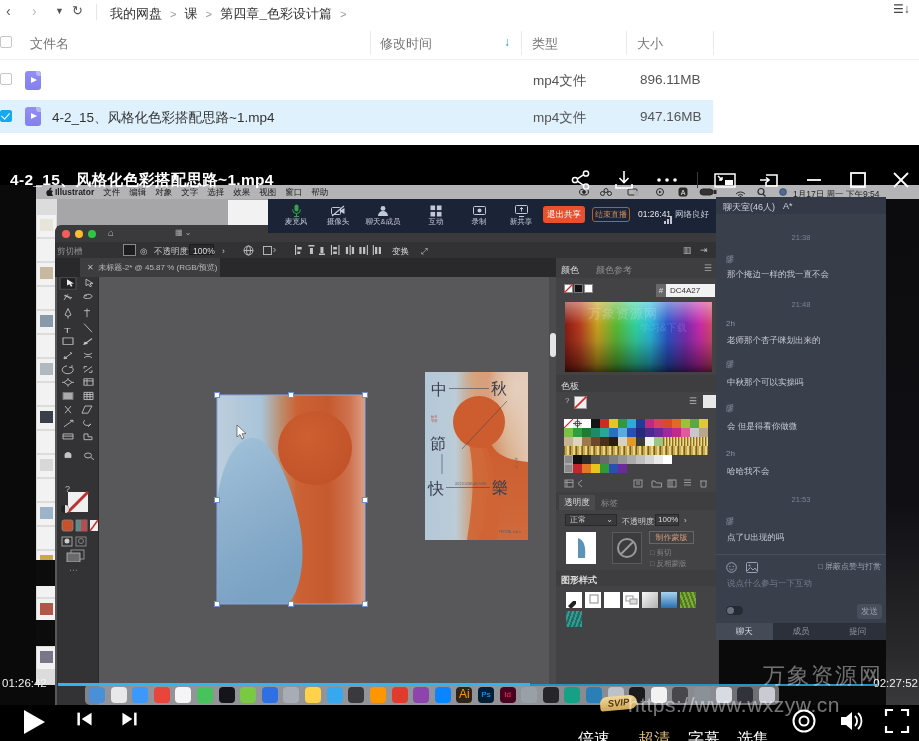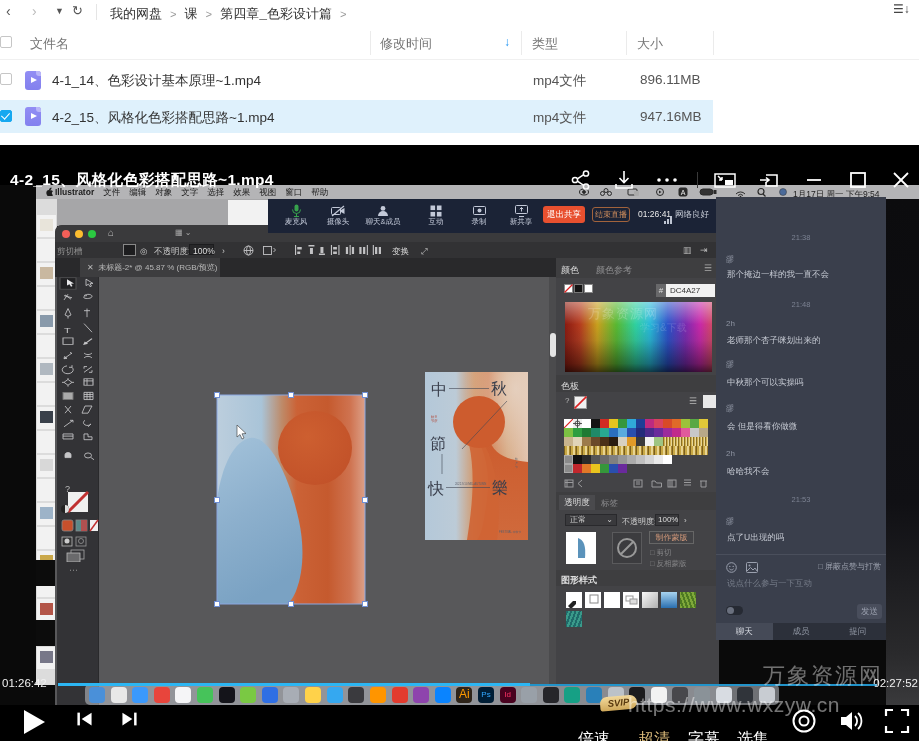--- a/index.html
+++ b/index.html
@@ -91,21 +91,20 @@
   <span class="cb" style="left:0px;top:10px;"></span>
 </div>
 <div class="vline" style="left:370px;"></div>
 <div class="vline" style="left:521px;"></div>
 <div class="vline" style="left:626px;"></div>
 <div class="vline" style="left:713px;"></div>
 
 <div class="frow" style="top:60px;">
   <span class="cb" style="top:13px;"></span>
   <span class="ficon" style="top:11px;"></span>
-  <span class="abs" style="left:52px;top:12px;">4-1_14、色彩设计基本原理~1.mp4</span>
   <span class="abs" style="left:533px;top:12px;color:#555;">mp4文件</span>
   <span class="abs" style="left:640px;top:12px;color:#555;">896.11MB</span>
 </div>
 <div class="frow" style="top:100px;">
   <span class="abs" style="left:0;top:0;width:713px;height:33px;background:#dff1fc;"></span>
   <span class="cb on" style="top:10px;"></span>
   <span class="ficon" style="top:7px;"></span>
   <span class="abs" style="left:52px;top:9px;">4-2_15、风格化色彩搭配思路~1.mp4</span>
   <span class="abs" style="left:533px;top:9px;color:#555;">mp4文件</span>
   <span class="abs" style="left:640px;top:9px;color:#555;">947.16MB</span>
@@ -597,20 +596,24 @@
       <div class="abs" style="left:370px;top:10px;font-size:8.5px;color:#e8e8e8;">01:26:41</div>
       <div class="abs" style="left:396px;top:11px;"><svg width="9" height="8" viewBox="0 0 9 8">
             <rect x="0" y="5" width="2" height="3" fill="#bfc5d2"></rect>
             <rect x="3" y="3" width="2" height="5" fill="#bfc5d2"></rect>
             <rect x="6" y="0" width="2" height="8" fill="#bfc5d2"></rect>
           </svg></div>
       <div class="abs" style="left:407px;top:10px;font-size:8.5px;color:#c6cbd6;">网络良好</div>
     </div>
 
     <div id="chat">
+      <div class="hd">
+          <span class="abs" style="left:7px;top:4px;">聊天室(46人)</span>
+          <span class="abs" style="left:67px;top:4px;">A*</span>
+        </div>
       <div class="ctime" style="top:36px;">21:38</div>
       <div class="cnick" style="top:57px;">豂</div>
       <div class="cmsg" style="top:72px;">那个掩边一样的我一直不会</div>
       <div class="ctime" style="top:103px;">21:48</div>
       <div class="cnick" style="top:122px;">2h</div>
       <div class="cmsg" style="top:138px;">老师那个杏子咪划出来的</div>
       <div class="cnick" style="top:162px;">豂</div>
       <div class="cmsg" style="top:180px;">中秋那个可以实操吗</div>
       <div class="cnick" style="top:206px;">豂</div>
       <div class="cmsg" style="top:224px;">会 但是得看你做微</div>

